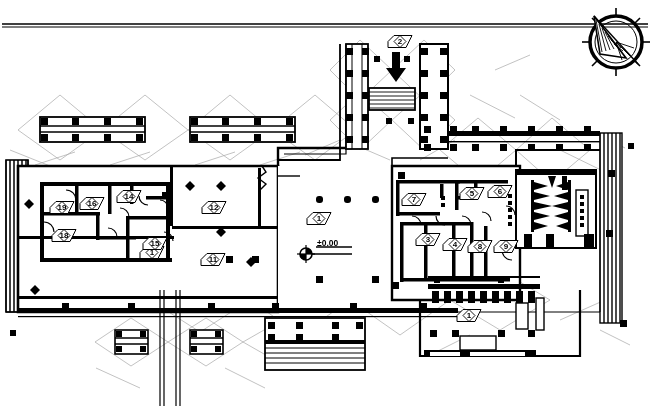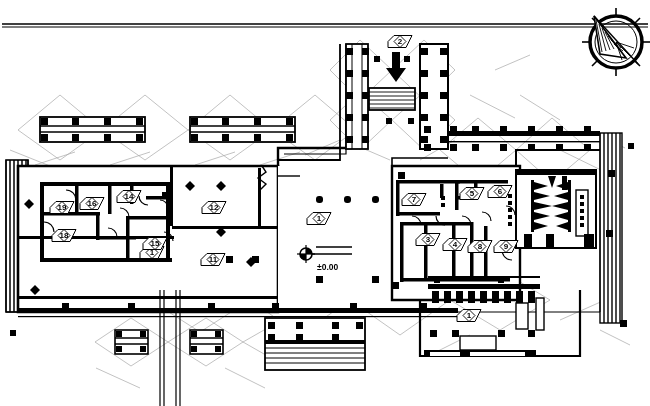--- a/index.html
+++ b/index.html
@@ -639,15 +639,15 @@
     <span>19</span>
   </div>
   <div class="roomtag" style="left:50px;top:228px;text-align:right;">
     <svg width="28" height="15">
         <path d="M2,7.5 L8,1.5 L26,1.5 L20,13.5 L2,13.5 Z" fill="#fff" stroke="#000" stroke-width="1"></path>
         <path d="M14,1.5 L20,7.5 L14,13.5 L8,7.5 Z" fill="none" stroke="#000" stroke-width="0.9"></path>
       </svg>
     <span>18</span>
   </div>
 
-  <div class="elevtxt" style="left:317px;top:238px;margin-top:24px;">±0.00</div>
+  <div class="elevtxt" style="left:317px;top:238px;">±0.00</div>
 
 </div>
 
 </body></html>

